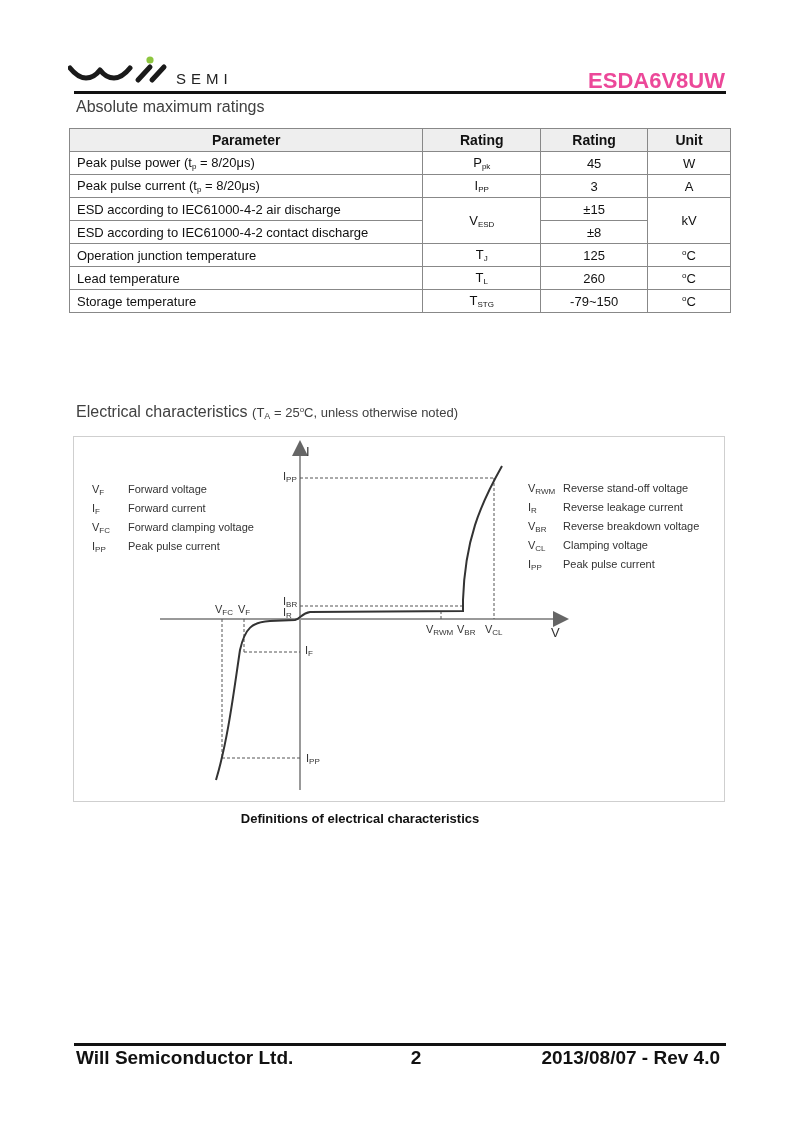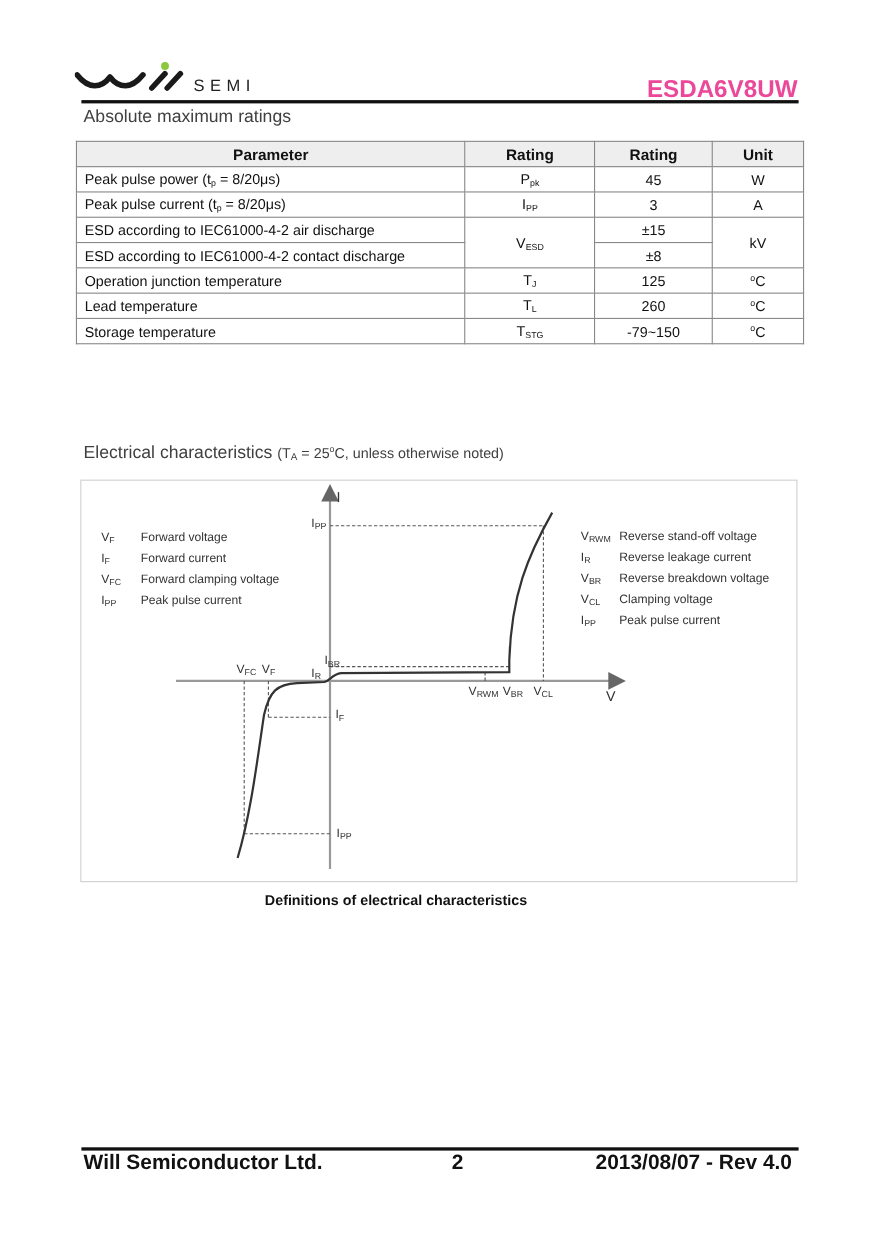--- a/index.html
+++ b/index.html
@@ -141,21 +141,21 @@
     <line x1="244" y1="652" x2="300" y2="652"></line>
     <line x1="222" y1="758" x2="300" y2="758"></line>
   </g>
 
   <path d="M216 780 C 228 740, 234 690, 240 650 C 245 628, 252 622, 270 621 L 295 620 C 300 619, 302 613, 310 612 L 463 611 L 463 600 C 465 540, 480 505, 502 466" fill="none" stroke="#333" stroke-width="2"></path>
 </svg>
 
 <div class="plot-label" style="left:306px;top:444px;font-size:13px;">I</div>
 <div class="plot-label" style="left:551px;top:625px;font-size:13px;">V</div>
 <div class="plot-label" style="left:283px;top:470px;"><span>I</span><sub>PP</sub></div>
-<div class="plot-label" style="left:283px;top:595px;margin-left:12px;"><span>I</span><sub>BR</sub></div>
+<div class="plot-label" style="left:283px;top:595px;"><span>I</span><sub>BR</sub></div>
 <div class="plot-label" style="left:283px;top:606px;"><span>I</span><sub>R</sub></div>
 <div class="plot-label" style="left:305px;top:644px;"><span>I</span><sub>F</sub></div>
 <div class="plot-label" style="left:306px;top:752px;"><span>I</span><sub>PP</sub></div>
 <div class="plot-label" style="left:215px;top:603px;"><span>V</span><sub>FC</sub></div>
 <div class="plot-label" style="left:238px;top:603px;"><span>V</span><sub>F</sub></div>
 <div class="plot-label" style="left:426px;top:623px;"><span>V</span><sub>RWM</sub></div>
 <div class="plot-label" style="left:457px;top:623px;"><span>V</span><sub>BR</sub></div>
 <div class="plot-label" style="left:485px;top:623px;"><span>V</span><sub>CL</sub></div>
 
 <div class="abs legend legend-left">

